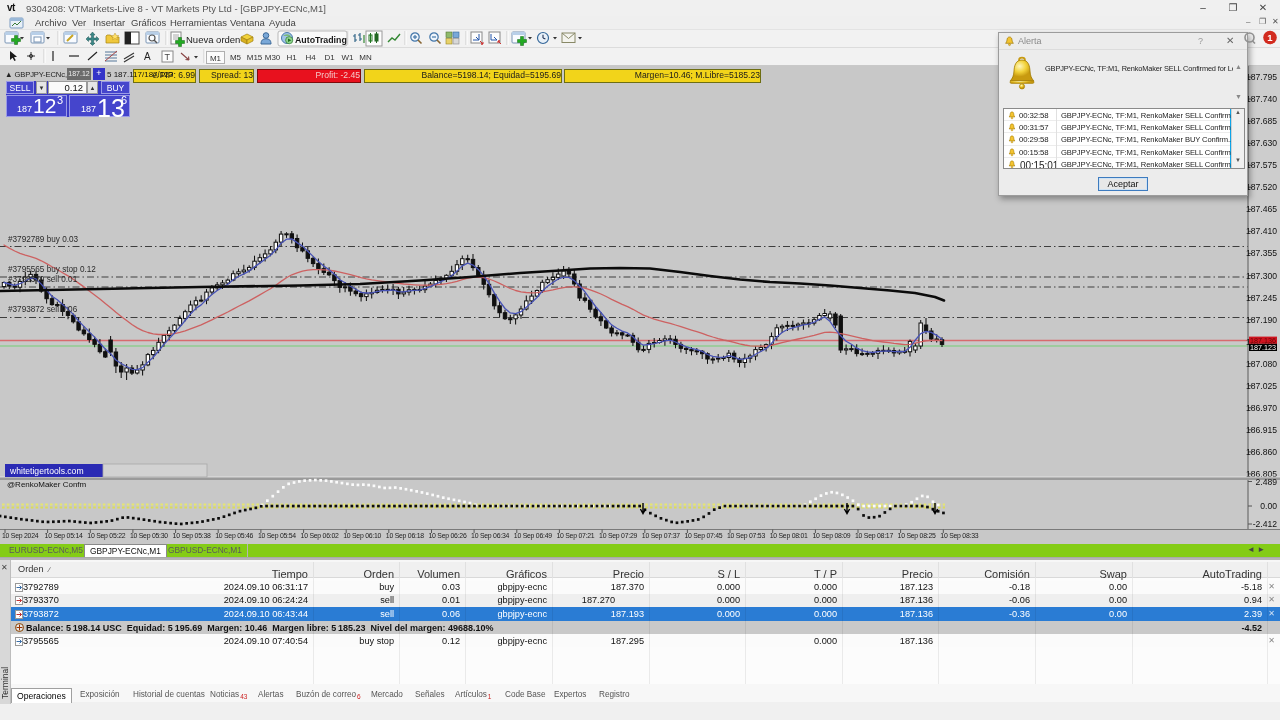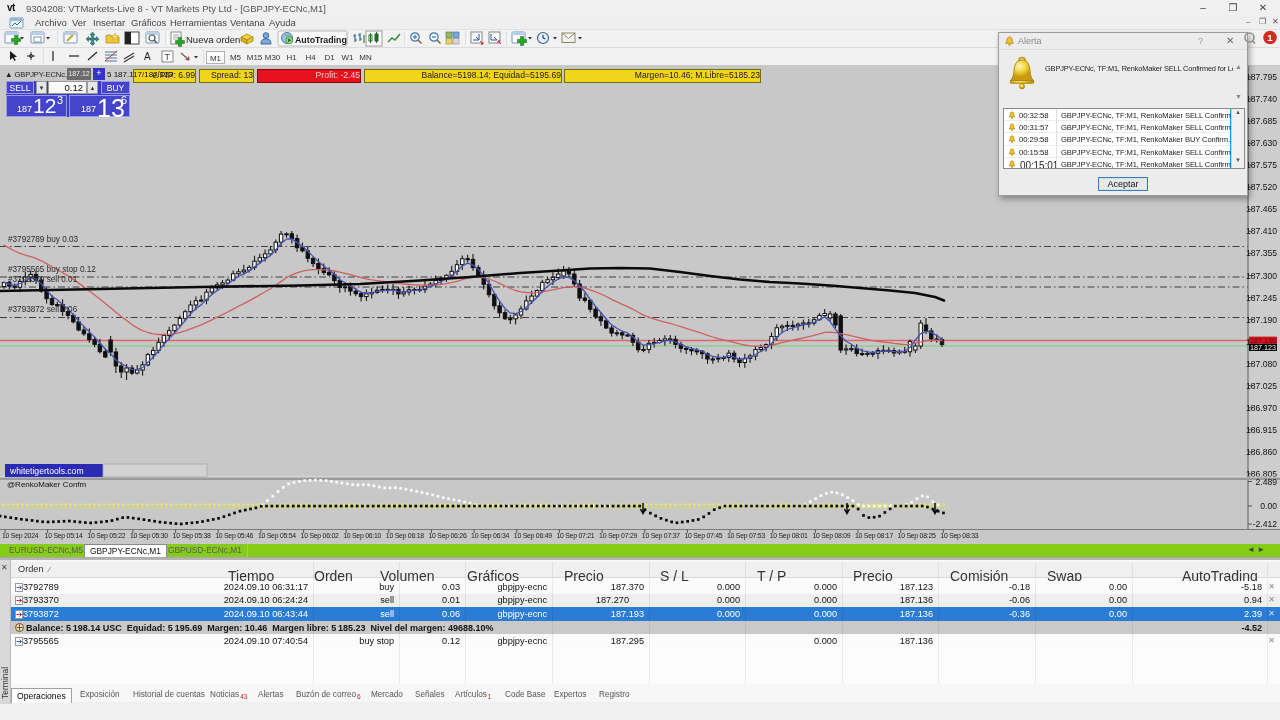--- a/index.html
+++ b/index.html
@@ -26,21 +26,21 @@
 #charttabs{position:absolute;left:0;top:544px;width:1280px;height:14px;background:#84cc16;border-bottom:1px solid #a9a9a9;font-size:8.4px;color:#5a5a5a}
 .ctab{position:absolute;top:0;height:13px;padding:1px 5px 0 5px;border-right:1px solid #b5b5b5}
 .ctab.active{background:#fff;color:#111;border:1px solid #8a8a8a;border-bottom:none}
 
 #terminal{position:absolute;left:0;top:558px;width:1280px;height:144px;background:#f7f7f7;border-top:2px solid #b5b5b5}
 #tgrid{position:absolute;left:11px;top:2px;width:1269px;height:122px;background:#fcfcfc}
 .thead{position:absolute;left:0;top:0;width:1269px;height:16px;background:#f0f0f0;border-bottom:1px solid #d9d9d9;font-size:9.2px;color:#333}
 .trow{position:absolute;left:0;width:1269px;height:13.8px;font-size:9.2px;color:#111}
 .cell{position:absolute;top:1.5px;text-align:right}
 .celll{position:absolute;top:1.5px;text-align:left}
-.hcell{position:absolute;top:6px;font-size:14px;color:#333}
+.hcell{position:absolute;top:6px;text-align:right;font-size:11px;color:#333}
 .vline{position:absolute;top:0;width:1px;height:16px;background:#e0e0e0}
 #termtabs{position:absolute;left:0;top:128px;width:1280px;height:16px;font-size:8.2px;color:#555}
 .ttab{position:absolute;top:0;height:15px;padding:2px 5px 0 5px}
 .ttab.active{background:#fff;border:1px solid #a0a0a0;border-bottom:none;color:#000;font-size:8.6px}
 .supn{color:#cc2222;font-size:6.5px;position:relative;top:2px;left:1px}
 
 #statusbar{position:absolute;left:0;top:702px;width:1280px;height:18px;background:#f0f0f0;border-top:1px solid #d5d5d5;font-size:9.2px;color:#333}
 
 #alert{position:absolute;left:998px;top:32px;width:250px;height:164px;background:#ececec;border:1px solid #9c9c9c;box-shadow:2px 3px 6px rgba(0,0,0,0.35)}
 #alert .atitle{position:absolute;left:0;top:0;width:100%;height:17px;background:#ececec;border-bottom:1px solid #dcdcdc}
@@ -1114,21 +1114,21 @@
 <div class="trow" style="top:31.9px;height:13.4px;background:#efefef">
 <span class="celll" style="left:4px;top:2.5px"><svg width="8" height="9">
               <rect x="0.5" y="0.5" width="7" height="8" fill="#fff" stroke="#999"></rect>
               <path d="M1.5 4.5 h5 M4.5 2.5 l2 2 l-2 2" stroke="#c03030" stroke-width="1" fill="none"></path>
             </svg></span>
 <span class="celll" style="left:12px">3793370</span>
 <span class="cell" style="left:187px;width:110px;">2024.09.10 06:24:24</span>
 <span class="cell" style="left:273px;width:110px;">sell</span>
 <span class="cell" style="left:339px;width:110px;">0.01</span>
 <span class="cell" style="left:426px;width:110px;">gbpjpy-ecnc</span>
-<span class="cell" style="left:508px;width:110px;">187.270</span>
+<span class="cell" style="left:494px;width:110px;">187.270</span>
 <span class="cell" style="left:619px;width:110px;">0.000</span>
 <span class="cell" style="left:716px;width:110px;">0.000</span>
 <span class="cell" style="left:812px;width:110px;">187.136</span>
 <span class="cell" style="left:909px;width:110px;">-0.06</span>
 <span class="cell" style="left:1006px;width:110px;">0.00</span>
 <span class="cell" style="left:1141px;width:110px;">0.94</span>
 <span class="cell" style="left:1254px;width:10px;color:#888;font-size:8px">✕</span>
 </div>
 <div class="trow" style="top:45.3px;height:13.4px;background:#2a7cd4;color:#fff">
 <span class="celll" style="left:4px;top:2.5px"><svg width="8" height="9">

